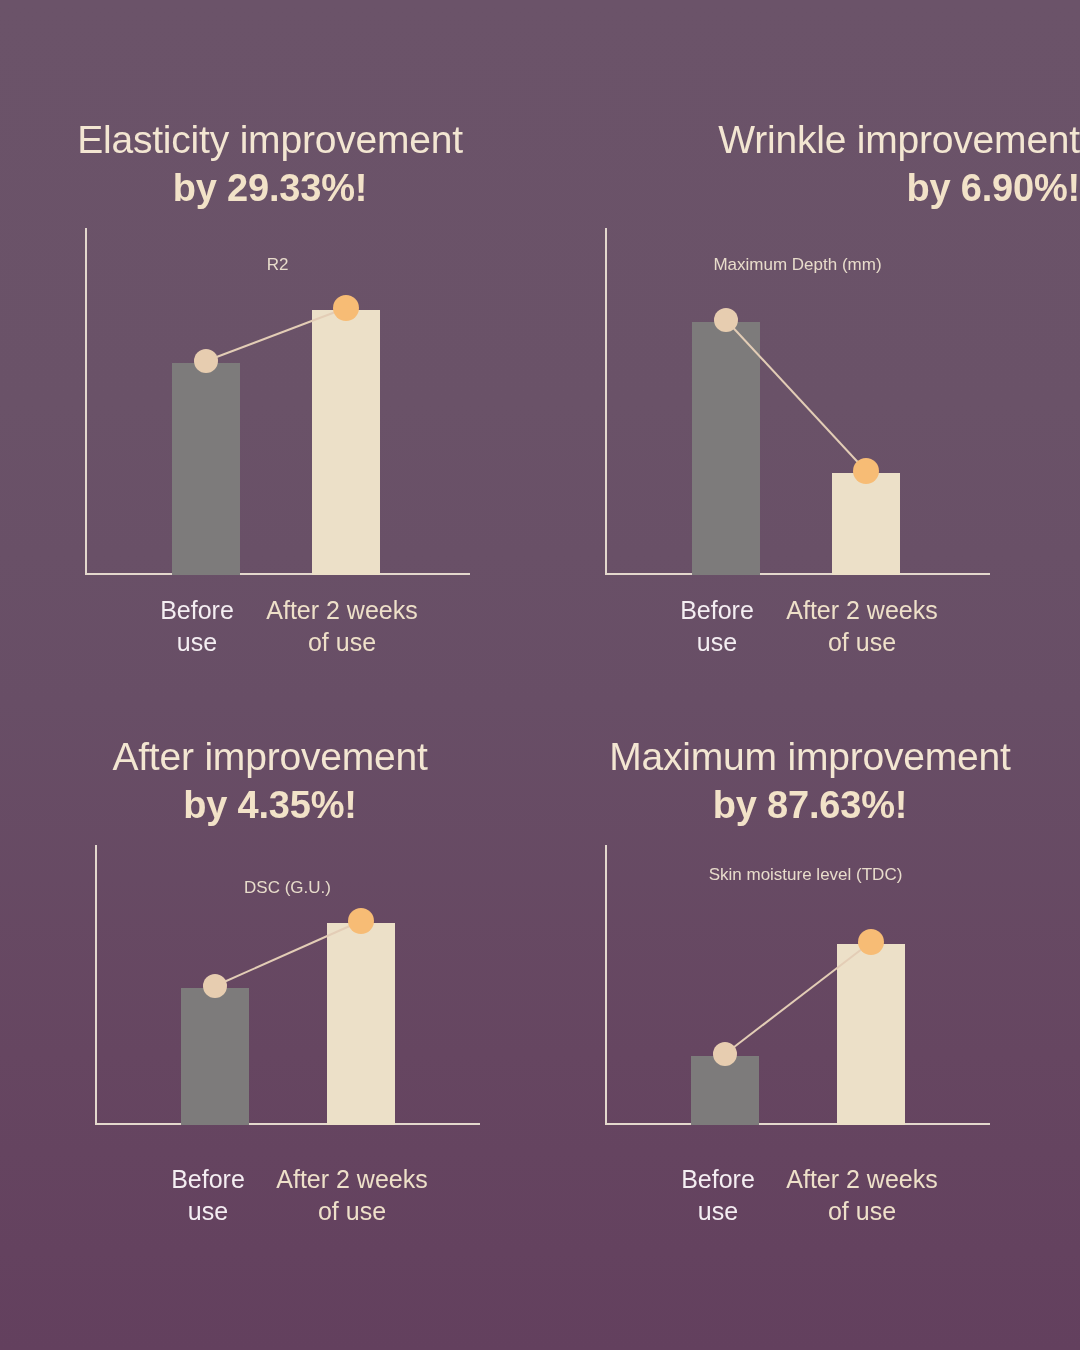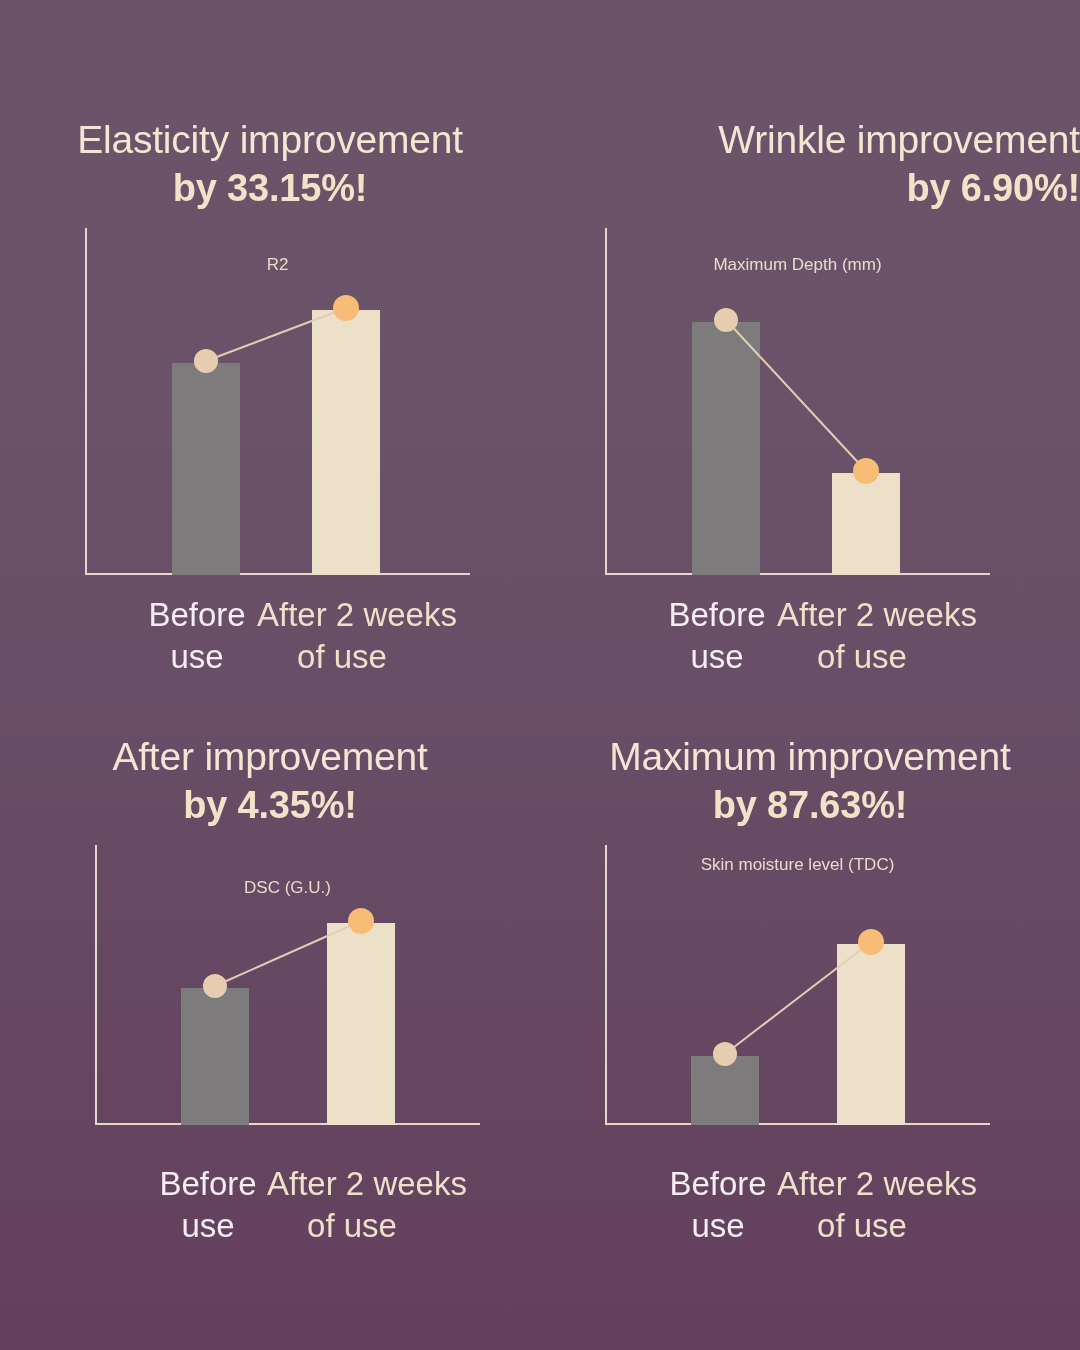--- a/index.html
+++ b/index.html
@@ -43,35 +43,35 @@
   .bar.before{background:#7d7b7b;}
   .bar.after{background:#ece0c8;}
   .trend-svg{position:absolute;left:0;top:0;overflow:visible;pointer-events:none;}
   .dot{position:absolute;border-radius:50%;}
   .dot.before{background:#e7cdb0;}
   .dot.after{background:#f7bc75;}
 
   
   .xlab{
     position:absolute;text-align:center;line-height:1.28;
-    font-size:33px;white-space:nowrap;
+    font-size:25px;white-space:nowrap;
   }
   .xlab.before{color:#f4eef2;}
   .xlab.after{color:#eee0c9;}
 </style>
 </head>
 <body>
 
 <div class="grid">
 
   <div class="panel" style="left:0px;top:0px;width:540px;height:675px;">
 
     <div class="title-wrap" style="position:absolute;left:0;top:118px;width:540px;">
       <div class="title-line1">Elasticity improvement</div>
-      <div class="title-line2">by 33.15%!</div>
+      <div class="title-line2">by 29.33%!</div>
     </div>
 
     <div class="plot" style="left:85px;top:228px;width:385px;height:347px;">
       <div class="axis-y" style="height:347px;"></div>
       <div class="axis-x" style="top:345px;"></div>
 
       <div class="unit-label" style="top:27px;">R2</div>
 
       <div class="bar before" style="left:87px;width:68px;height:212px;"></div>
       <div class="bar after" style="left:227px;width:68px;height:265px;"></div>
@@ -163,21 +163,21 @@
 
     <div class="title-wrap" style="position:absolute;left:0;top:60px;width:540px;">
       <div class="title-line1">Maximum improvement</div>
       <div class="title-line2">by 87.63%!</div>
     </div>
 
     <div class="plot" style="left:65px;top:170px;width:385px;height:280px;">
       <div class="axis-y" style="height:280px;"></div>
       <div class="axis-x" style="top:278px;"></div>
 
-      <div class="unit-label" style="top:10px;">Skin moisture level (TDC)</div>
+      <div class="unit-label" style="top:20px;margin-left:8px;">Skin moisture level (TDC)</div>
 
       <div class="bar before" style="left:86px;width:68px;height:69px;"></div>
       <div class="bar after" style="left:232px;width:68px;height:181px;"></div>
 
       <svg class="trend-svg" width="385" height="280">
         <line x1="120" y1="209" x2="266" y2="97" stroke="#e3cdb6" stroke-width="2"></line>
       </svg>
       <div class="dot before" style="left:108px;top:197px;width:24px;height:24px;"></div>
       <div class="dot after" style="left:253px;top:84px;width:26px;height:26px;"></div>
     </div>

